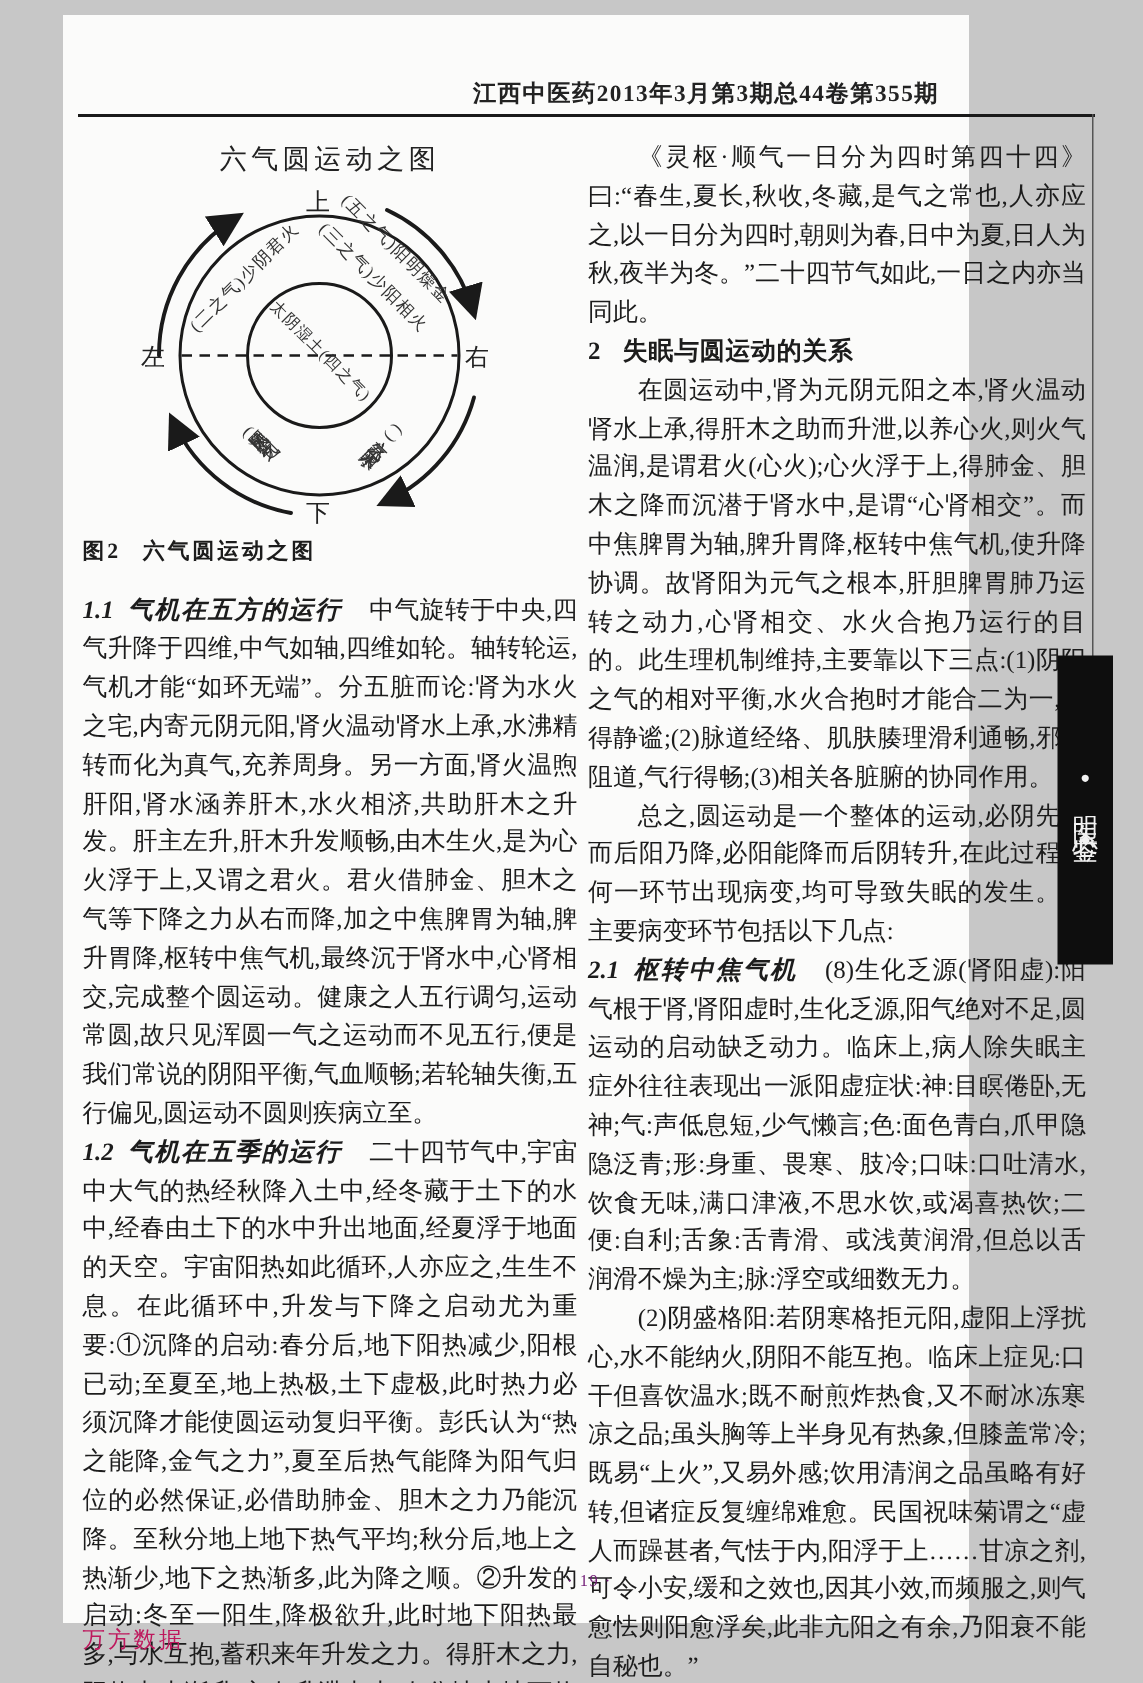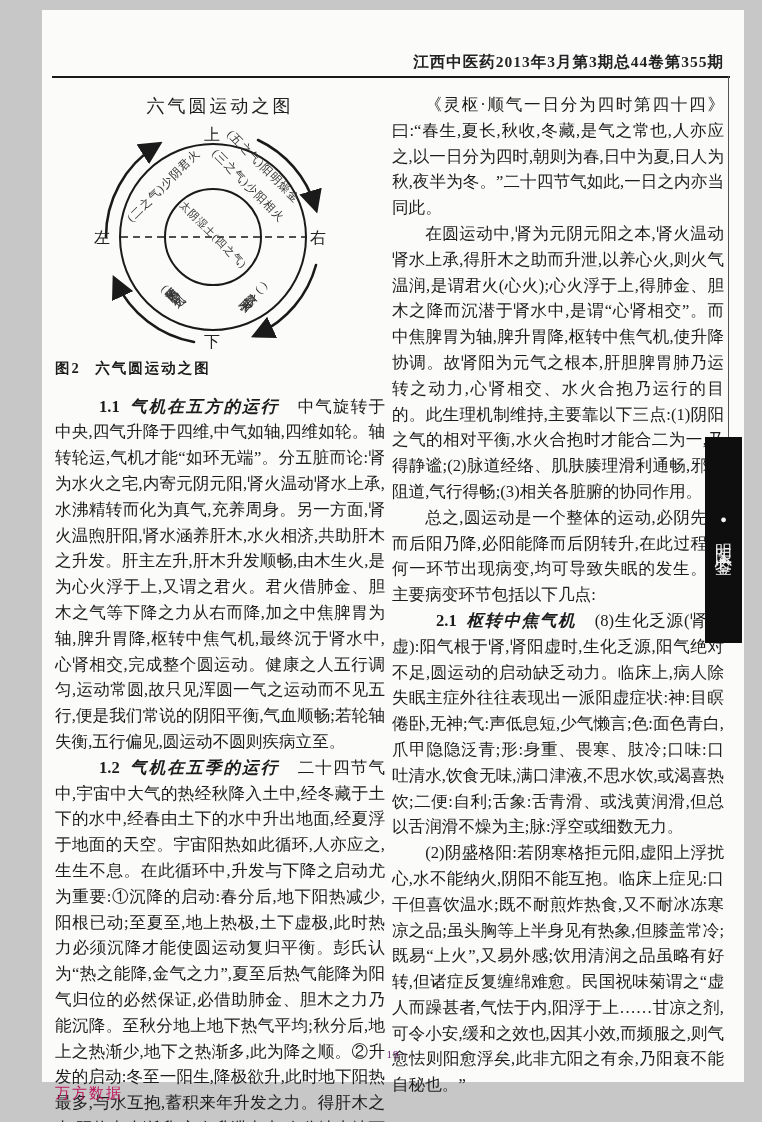--- a/index.html
+++ b/index.html
@@ -4,21 +4,21 @@
 <style>
   html,body{margin:0;padding:0;}
   body{
     width:762px;height:1122px;position:relative;overflow:hidden;
     background:#c7c7c7;
     font-family:"Liberation Serif","DejaVu Serif",serif;
     color:#1c1c1c;
     -webkit-font-smoothing:antialiased;
   }
   .page{
-    position:absolute;left:42px;top:10px;width:702px;height:1072px;
+    position:absolute;left:42px;top:10px;width:604px;height:1072px;
     background:#fbfbfa;
   }
   
   .journal-line{
     position:absolute;top:42px;right:20px;
     font-size:15.5px;font-weight:bold;letter-spacing:1px;color:#222;
   }
   .header-rule{
     position:absolute;left:10px;top:66px;width:678px;height:0;
     border-top:2px solid #1a1a1a;
@@ -26,21 +26,21 @@
   .right-border{
     position:absolute;left:686px;top:66px;width:0;height:520px;
     border-left:1.5px solid #555;
   }
   
   .col{position:absolute;top:82px;width:332px;font-size:16.6px;line-height:25.8px;text-align:justify;}
   .col-left{left:13px;width:330px;}
   .col-right{left:350px;}
   .para{margin:0;text-align:justify;}
   .indent{text-indent:2em;}
-  .run-head{font-weight:bold;margin-right:0.55em;margin-left:44px;}
+  .run-head{font-weight:bold;font-style:italic;margin-right:0.55em;}
   .run-title{font-weight:bold;font-style:italic;margin-right:1.1em;letter-spacing:1px;}
   .section .sec-num{font-weight:bold;margin-right:0.9em;}
   .section .sec-title{font-weight:bold;letter-spacing:0.5px;}
   
   .fig-title{
     text-align:center;font-size:18px;letter-spacing:3px;color:#222;
     margin:2px 0 0 0;
   }
   .diagram{position:relative;width:330px;height:228px;margin-top:2px;}
   .diagram svg{position:absolute;left:0;top:0;}
@@ -130,20 +130,21 @@
 
     <div>
         <p class="para"><span class="run-head">1.1</span><span class="run-title">气机在五方的运行</span><span>中气旋转于中央,四气升降于四维,中气如轴,四维如轮。轴转轮运,气机才能“如环无端”。分五脏而论:肾为水火之宅,内寄元阴元阳,肾火温动肾水上承,水沸精转而化为真气,充养周身。另一方面,肾火温煦肝阳,肾水涵养肝木,水火相济,共助肝木之升发。肝主左升,肝木升发顺畅,由木生火,是为心火浮于上,又谓之君火。君火借肺金、胆木之气等下降之力从右而降,加之中焦脾胃为轴,脾升胃降,枢转中焦气机,最终沉于肾水中,心肾相交,完成整个圆运动。健康之人五行调匀,运动常圆,故只见浑圆一气之运动而不见五行,便是我们常说的阴阳平衡,气血顺畅;若轮轴失衡,五行偏见,圆运动不圆则疾病立至。</span></p>
         <p class="para"><span class="run-head">1.2</span><span class="run-title">气机在五季的运行</span><span>二十四节气中,宇宙中大气的热经秋降入土中,经冬藏于土下的水中,经春由土下的水中升出地面,经夏浮于地面的天空。宇宙阳热如此循环,人亦应之,生生不息。在此循环中,升发与下降之启动尤为重要:①沉降的启动:春分后,地下阳热减少,阳根已动;至夏至,地上热极,土下虚极,此时热力必须沉降才能使圆运动复归平衡。彭氏认为“热之能降,金气之力”,夏至后热气能降为阳气归位的必然保证,必借助肺金、胆木之力乃能沉降。至秋分地上地下热气平均;秋分后,地上之热渐少,地下之热渐多,此为降之顺。②升发的启动:冬至一阳生,降极欲升,此时地下阳热最多,与水互抱,蓄积来年升发之力。得肝木之力,阳热出水渐升,交春升泄出土,春分地上地下热力又归平均;春分后地上的热渐多,地下阳热渐少,此为升之顺。</span></p>
       </div>
   </div>
 
   <div class="col col-right">
     <div>
         <p class="para indent"><span>《灵枢·顺气一日分为四时第四十四》曰:“春生,夏长,秋收,冬藏,是气之常也,人亦应之,以一日分为四时,朝则为春,日中为夏,日人为秋,夜半为冬。”二十四节气如此,一日之内亦当同此。</span></p>
+        <p class="para section"><span class="sec-num">2</span><span class="sec-title">失眠与圆运动的关系</span></p>
         <p class="para indent"><span>在圆运动中,肾为元阴元阳之本,肾火温动肾水上承,得肝木之助而升泄,以养心火,则火气温润,是谓君火(心火);心火浮于上,得肺金、胆木之降而沉潜于肾水中,是谓“心肾相交”。而中焦脾胃为轴,脾升胃降,枢转中焦气机,使升降协调。故肾阳为元气之根本,肝胆脾胃肺乃运转之动力,心肾相交、水火合抱乃运行的目的。此生理机制维持,主要靠以下三点:(1)阴阳之气的相对平衡,水火合抱时才能合二为一,乃得静谧;(2)脉道经络、肌肤腠理滑利通畅,邪不阻道,气行得畅;(3)相关各脏腑的协同作用。</span></p>
         <p class="para indent"><span>总之,圆运动是一个整体的运动,必阴先升而后阳乃降,必阳能降而后阴转升,在此过程任何一环节出现病变,均可导致失眠的发生。其主要病变环节包括以下几点:</span></p>
         <p class="para"><span class="run-head">2.1</span><span class="run-title">枢转中焦气机</span><span>(8)生化乏源(肾阳虚):阳气根于肾,肾阳虚时,生化乏源,阳气绝对不足,圆运动的启动缺乏动力。临床上,病人除失眠主症外往往表现出一派阳虚症状:神:目瞑倦卧,无神;气:声低息短,少气懒言;色:面色青白,爪甲隐隐泛青;形:身重、畏寒、肢冷;口味:口吐清水,饮食无味,满口津液,不思水饮,或渴喜热饮;二便:自利;舌象:舌青滑、或浅黄润滑,但总以舌润滑不燥为主;脉:浮空或细数无力。</span></p>
         <p class="para indent"><span>(2)阴盛格阳:若阴寒格拒元阳,虚阳上浮扰心,水不能纳火,阴阳不能互抱。临床上症见:口干但喜饮温水;既不耐煎炸热食,又不耐冰冻寒凉之品;虽头胸等上半身见有热象,但膝盖常冷;既易“上火”,又易外感;饮用清润之品虽略有好转,但诸症反复缠绵难愈。民国祝味菊谓之“虚人而躁甚者,气怯于内,阳浮于上……甘凉之剂,可令小安,缓和之效也,因其小效,而频服之,则气愈怯则阳愈浮矣,此非亢阳之有余,乃阳衰不能自秘也。”</span></p>
       </div>
   </div>
 
   <div class="page-number">· 19 ·</div>
 </div>
 

